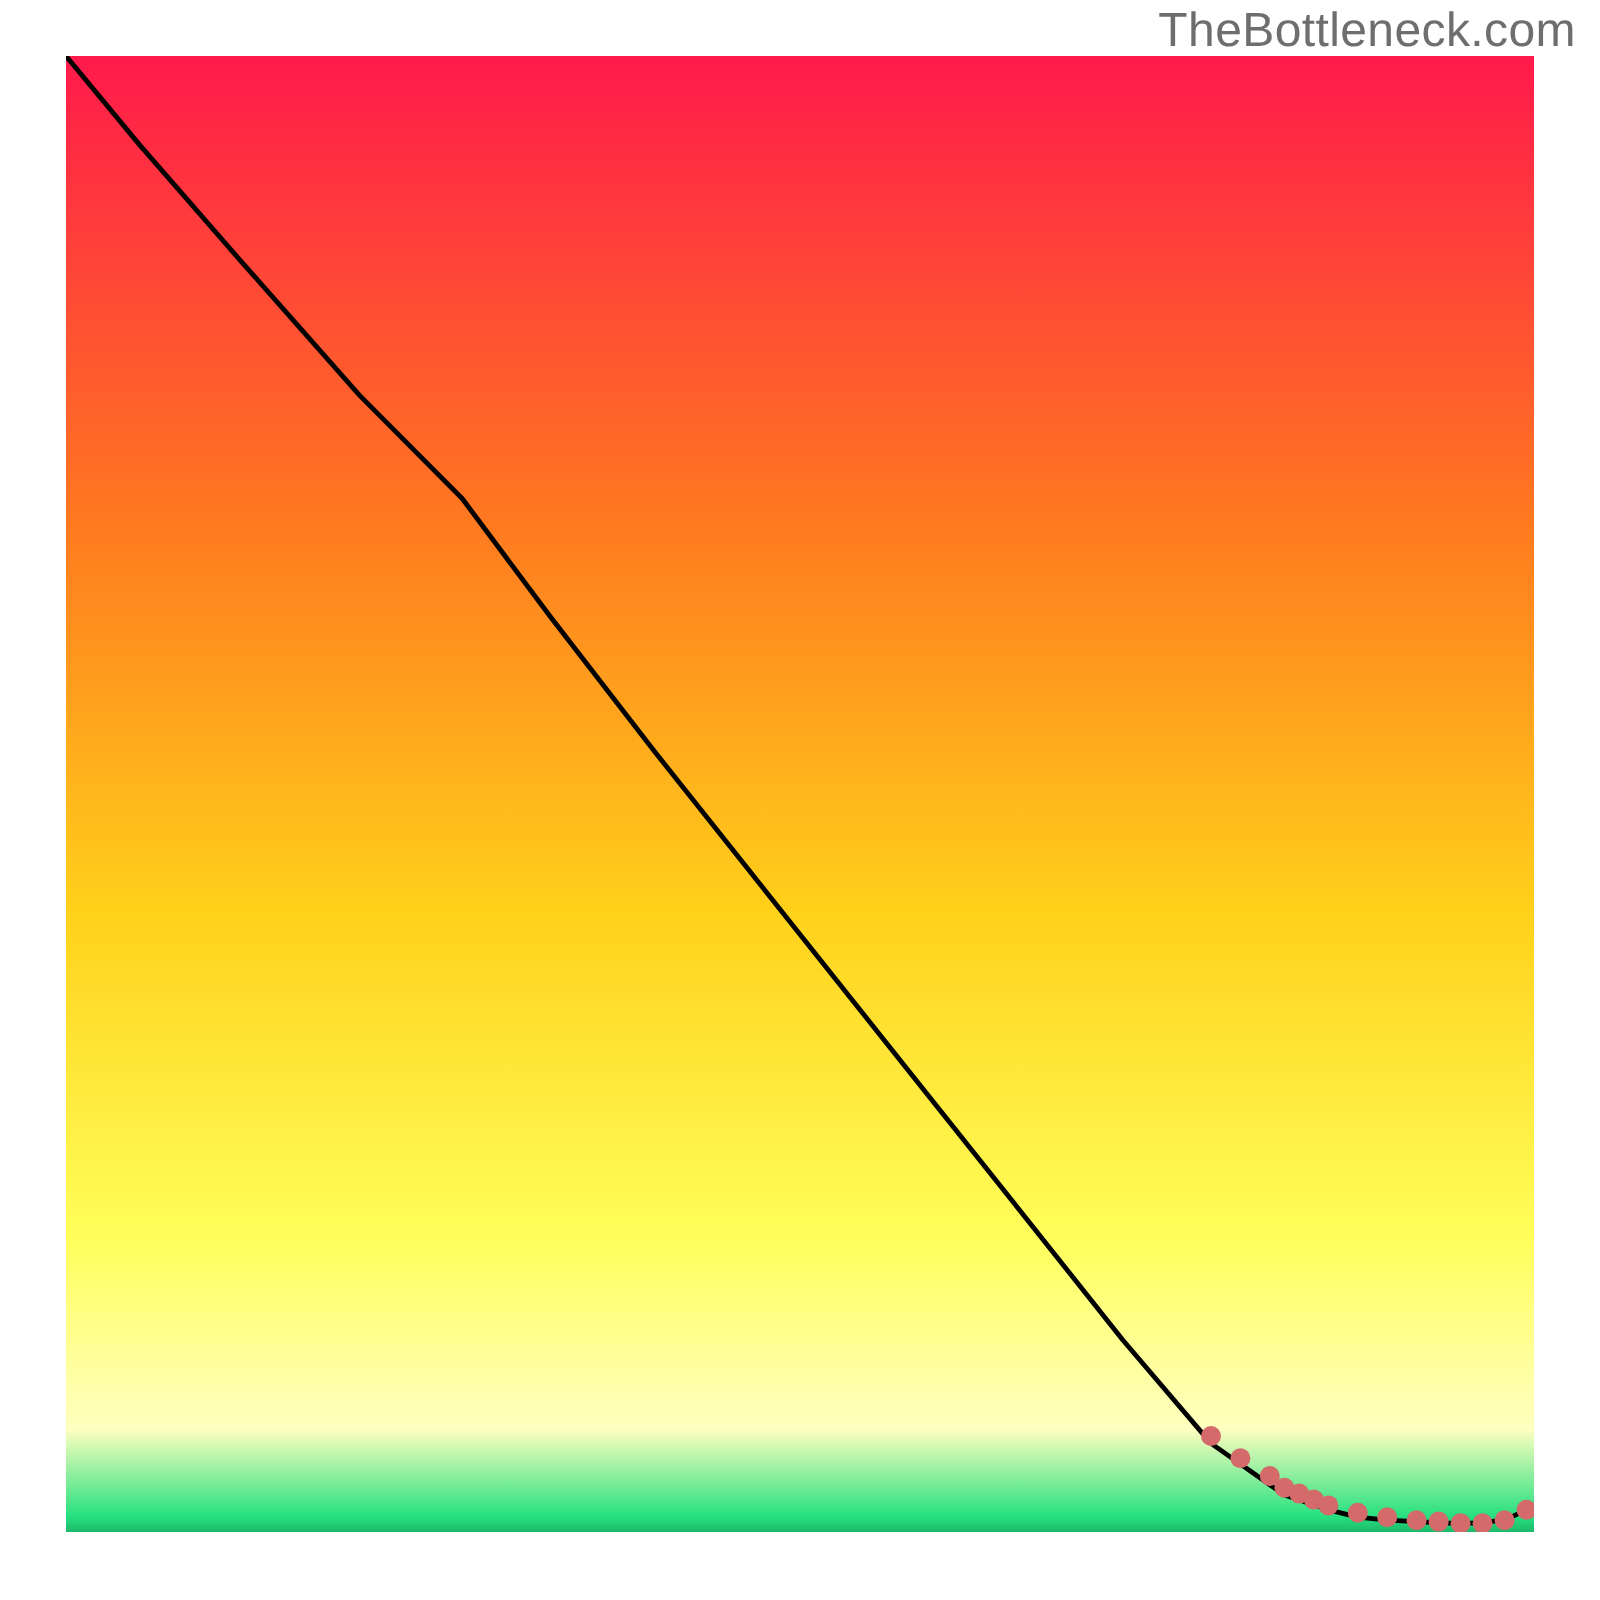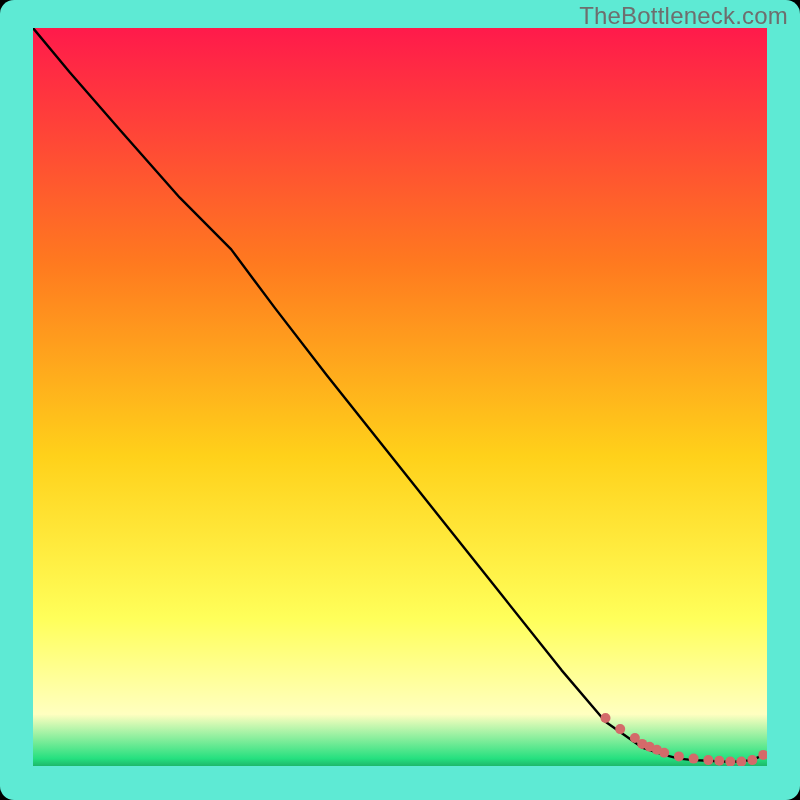--- a/index.html
+++ b/index.html
@@ -8,22 +8,21 @@
     width: 800px;
     height: 800px;
     background: #000;
     overflow: hidden;
     font-family: Arial, Helvetica, sans-serif;
   }
   .frame {
     position: relative;
     width: 800px;
     height: 800px;
-    background: #5eead4;
-    border-radius: 14px;
+    background: #ffffff;
   }
   .watermark {
     position: absolute;
     top: 2px;
     right: 12px;
     color: #6e6e6e;
     font-size: 24px;
     font-weight: 400;
     letter-spacing: 0.2px;
     z-index: 20;

